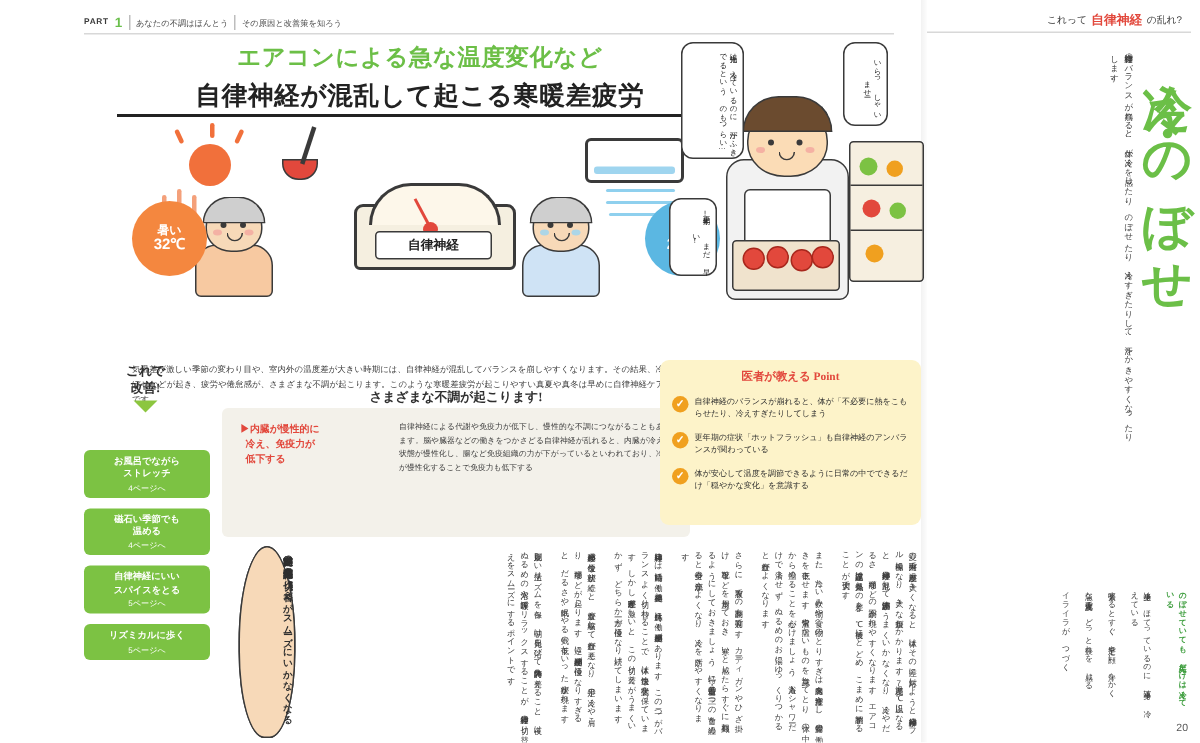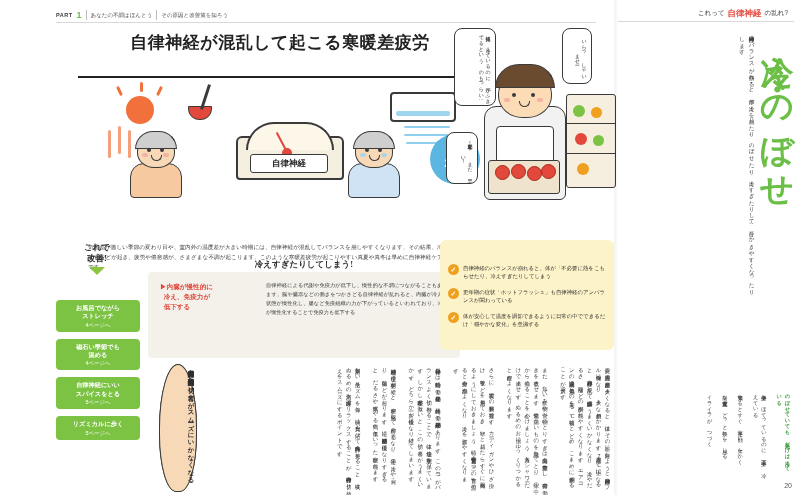--- a/index.html
+++ b/index.html
@@ -251,20 +251,21 @@
       <span class="part-label">PART</span>
       <span class="part-num">1</span>
       <span class="part-sep"></span>
       <span class="part-sub">あなたの不調はほんとう</span>
       <span class="part-sep"></span>
       <span class="part-sub2">その原因と改善策を知ろう</span>
     </div>
     <div class="header-rule"></div>
 
     <div class="title-wrap">
+      <div class="title1">エアコンによる急な温度変化など</div>
       <div class="title2">自律神経が混乱して起こる寒暖差疲労</div>
     </div>
     <div class="title-underline"></div>
 
     <div class="illus">
       <div class="sun"></div>
       <div class="sun-ray" style="left:30px;top:4px;width:3px;height:10px;transform:rotate(-25deg);"></div>
       <div class="sun-ray" style="left:52px;top:0px;width:3px;height:10px;"></div>
       <div class="sun-ray" style="left:70px;top:4px;width:3px;height:10px;transform:rotate(25deg);"></div>
       <div class="heat-line" style="left:20px;top:48px;"></div>
@@ -307,20 +308,24 @@
         <div class="machine-dial"></div>
         <div class="needle"></div>
         <div class="needle-knob"></div>
         <div class="machine-label">自律神経</div>
       </div>
       <div class="ladle">
         <div style="position:absolute;left:0;top:22px;width:22px;height:12px;border-radius:0 0 11px 11px;background:#e2483c;border:1.6px solid #3a3a3a;"></div>
         <div style="position:absolute;left:16px;top:0;width:3px;height:26px;background:#3a3a3a;transform:rotate(18deg);"></div>
       </div>
 
+      <div class="bubble hot">
+        <span class="b-t1">暑い</span>
+        <span class="b-t2">32℃</span>
+      </div>
       <div class="bubble cold">
         <span class="b-t1">寒い</span>
         <span class="b-t2">24℃</span>
       </div>
     </div>
 
 
     <div class="body-para">気温差が激しい季節の変わり目や、室内外の温度差が大きい時期には、自律神経が混乱してバランスを崩しやすくなります。その結果、冷えやのぼせなどが起き、疲労や倦怠感が、さまざまな不調が起こります。このような寒暖差疲労が起こりやすい真夏や真冬は早めに自律神経ケアが必要です。</div>
 
     <div class="kaizen">
@@ -341,21 +346,21 @@
         <span class="lb-t">自律神経にいい<br>スパイスをとる</span>
         <span class="lb-p">5ページへ</span>
       </div>
       <div class="link-btn">
         <span class="lb-t">リズミカルに歩く</span>
         <span class="lb-p">5ページへ</span>
       </div>
     </div>
 
     <div class="symptoms">
-      <div class="symp-title">冷えすぎたりしてしまう!</div>
+      <div class="symp-title">さまざまな不調が起こります!</div>
       <div class="symp-head">▶内臓が慢性的に<br>&nbsp;&nbsp;冷え、免疫力が<br>&nbsp;&nbsp;低下する</div>
       <div class="symp-body">自律神経による代謝や免疫力が低下し、慢性的な不調につながることもあります。脳や臓器などの働きをつかさどる自律神経が乱れると、内臓が冷えた状態が慢性化し、腸など免疫組織の力が下がっているといわれており、冷えが慢性化することで免疫力も低下する</div>
     </div>
 
     <div class="vcols">
       <div class="vcol head">室内の温度差を体温調節機能を低下させる</div>
       <div class="vcol">夏の室内外で温度差が大きくなると、体はその差に対応しようと自律神経がフル稼働になり、大きな負担がかかります。温度差7℃以上になると、自律神経が混乱して体温調節がうまくいかなくなり、冷えやだるさ、頭痛などの不調が現れやすくなります。エアコンの設定温度は外気温との差を5℃前後にとどめ、こまめに調整することが大切です。</div>
       <div class="vcol">また、冷たい飲み物や食べ物のとりすぎは内臓を直接冷やし、胃腸の働きを低下させます。常温や温かいものを意識してとり、体の中から温めることを心がけましょう。入浴もシャワーだけで済ませず、ぬるめのお湯にゆっくりつかると血行がよくなります。</div>
       <div class="vcol">さらに、衣服での調整も有効です。カーディガンやひざ掛け、靴下などを用意しておき、寒いと感じたらすぐに羽織れるようにしておきましょう。特に首・手首・足首の「三つの首」を温めると全身の血流がよくなり、冷えを防ぎやすくなります。</div>
       <div class="vcol head">交感神経と副交感神経の切り替えがスムーズにいかなくなる</div>
@@ -400,20 +405,21 @@
 のもつらい…</div>
     <div class="speech v" style="left:122px;top:6px;width:20px;height:48px;">いらっ
 しゃい
 ませー</div>
     <div class="speech v" style="left:6px;top:110px;width:22px;height:44px;">更年期!?
 まだ
 早い!</div>
   </div>
 
   <div class="point-box">
+    <div class="point-head">医者が教える Point</div>
     <div class="point-list">
       <div class="point-item">
         <div class="check">✓</div>
         <div class="point-text">自律神経のバランスが崩れると、体が「不必要に熱をこもらせたり、冷えすぎたりしてしまう</div>
       </div>
       <div class="point-item">
         <div class="check">✓</div>
         <div class="point-text">更年期の症状「ホットフラッシュ」も自律神経のアンバランスが関わっている</div>
       </div>
       <div class="point-item">

